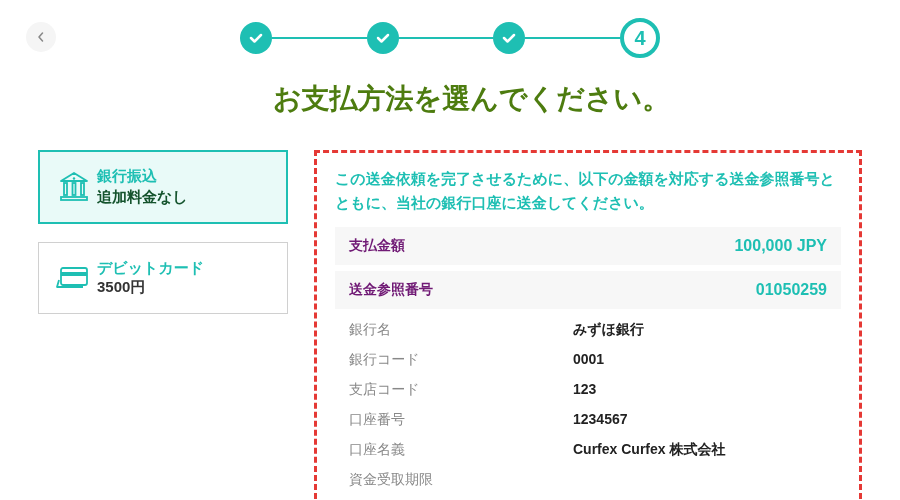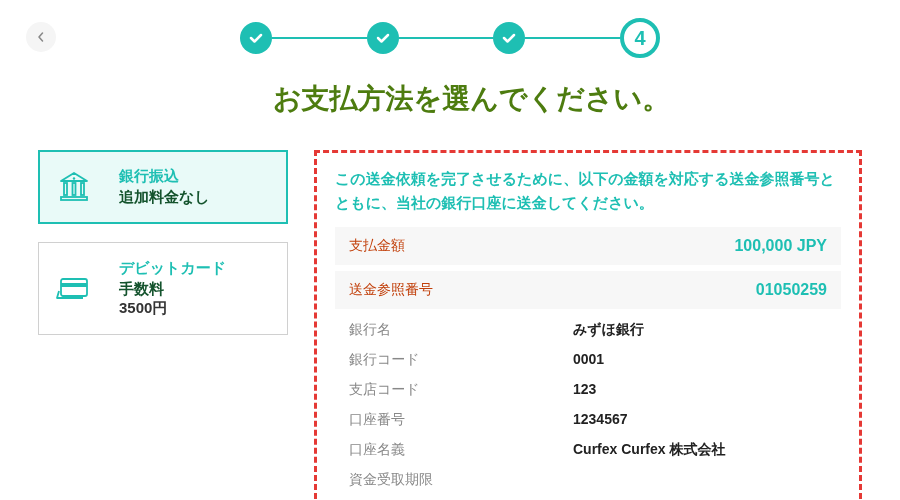--- a/index.html
+++ b/index.html
@@ -82,21 +82,21 @@
       display: flex;
       flex-direction: column;
       gap: 18px;
       flex-shrink: 0;
     }
     .option-card {
       border: 1px solid #d0d0d0;
       padding: 16px 16px;
       display: flex;
       align-items: center;
-      gap: 26px;
+      gap: 4px;
       cursor: pointer;
       background: #fff;
     }
     .option-card.selected {
       background: #e9faf8;
       border: 2px solid #1ebfb3;
       padding: 15px 15px;
     }
     .option-icon {
       width: 38px;
@@ -136,22 +136,23 @@
     }
     .amount-row {
       background: #f7f7f7;
       padding: 10px 14px;
       display: flex;
       justify-content: space-between;
       align-items: center;
       margin-bottom: 6px;
     }
     .amount-row .lbl {
-      color: #c2410c;
+      color: #701a75;
       font-size: 14px;
+      font-weight: bold;
     }
     .amount-row .val {
       color: #1ebfb3;
       font-weight: 700;
       font-size: 16px;
     }
     .info-row {
       display: flex;
       padding: 6px 14px;
       font-size: 14px;
@@ -223,21 +224,20 @@
     <div class="option-card">
       <div class="option-icon">
         <svg width="36" height="30" viewBox="0 0 36 30">
           <rect x="5" y="5" width="26" height="17" rx="2" fill="none" stroke="#1ebfb3" stroke-width="1.8"></rect>
           <rect x="5" y="9" width="26" height="4" fill="#1ebfb3"></rect>
           <path d="M3 17 L1 24 L27 24" fill="none" stroke="#1ebfb3" stroke-width="1.8" stroke-linejoin="round"></path>
         </svg>
       </div>
       <div class="option-text">
         <div class="label">デビットカード</div>
-        <div class="sub">手数料</div>
         <div class="sub2">3500円</div>
       </div>
     </div>
   </div>
 
   <div class="details">
     <div class="instruction">この送金依頼を完了させるために、以下の金額を対応する送金参照番号とともに、当社の銀行口座に送金してください。</div>
     <div class="amount-row">
       <span class="lbl">支払金額</span>
       <span class="val">100,000 JPY</span>

